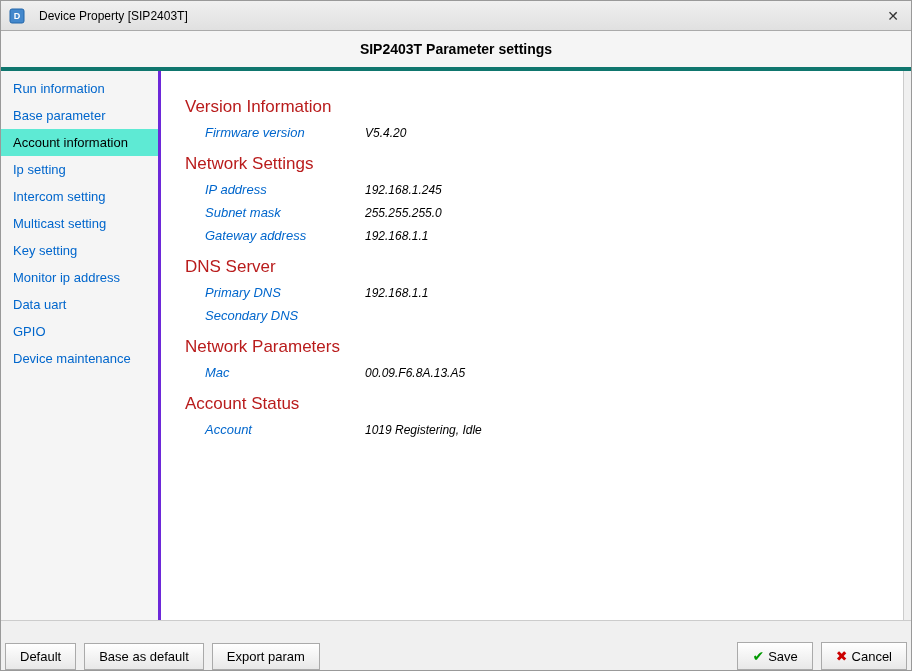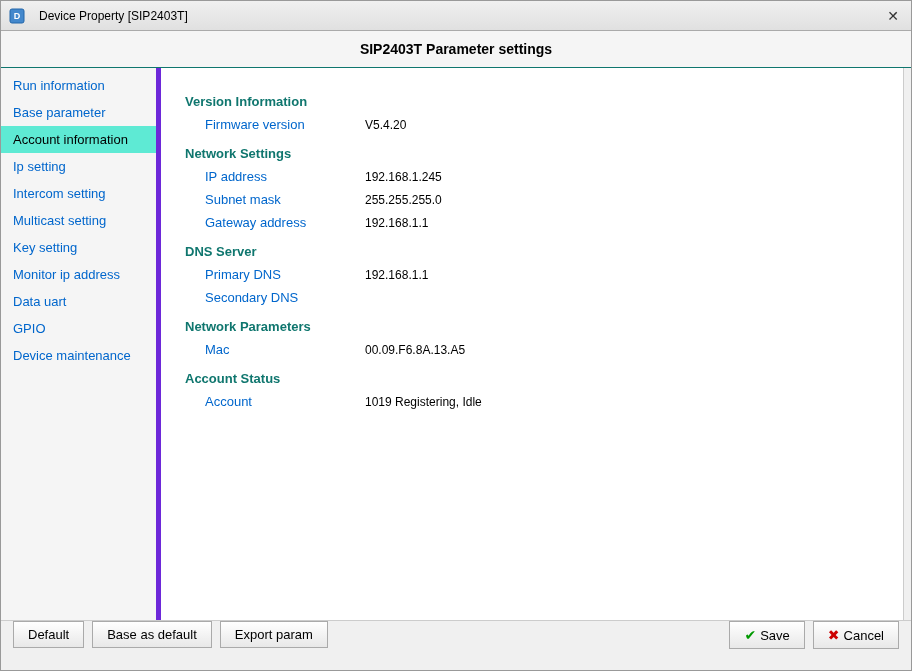--- a/index.html
+++ b/index.html
@@ -57,33 +57,33 @@
       font-size: 14px;
       color: #333;
       border: 1px solid transparent;
     }
     .dialog-header {
       text-align: center;
       padding: 10px;
       font-size: 14px;
       font-weight: bold;
       color: #000;
-      border-bottom: 1px solid #0f766e;
+      border-bottom: 4px solid #0f766e;
       background: #f5f5f5;
       flex-shrink: 0;
     }
     .content-area {
       display: flex;
       flex: 1;
       overflow: hidden;
     }
     .sidebar {
       width: 160px;
       background: #f5f5f5;
-      border-right: 5px solid #6d28d9;
+      border-right: 3px solid #6d28d9;
       padding: 4px 0;
       flex-shrink: 0;
       overflow-y: auto;
     }
     .sidebar-item {
       padding: 6px 12px;
       cursor: pointer;
       color: #0066cc;
       font-size: 13px;
       white-space: nowrap;
@@ -92,47 +92,48 @@
       background: #5eead4;
       color: #000;
     }
     .main-content {
       flex: 1;
       padding: 16px 24px;
       overflow-y: auto;
       background: #fff;
     }
     .section-heading {
-      font-weight: bold;
-      font-size: 13px;
-      color: #0f766e;
+      font-weight: normal;
+      font-size: 17px;
+      color: #b91c1c;
       margin-top: 10px;
       margin-bottom: 4px;
     }
     .param-row {
       display: flex;
       align-items: center;
       padding: 4px 0 4px 20px;
+      font-style: italic;
     }
     .param-label {
       width: 160px;
       color: #0066cc;
       font-size: 13px;
     }
     .param-value {
       color: #000000;
       font-size: 12px;
     }
     .footer {
       height: 50px;
       background: #f0f0f0;
       border-top: 1px solid #ccc;
       display: flex;
-      align-items: flex-start;
-      padding: 0 12px;
+      align-items: flex-end;
+      padding: 0 4px;
       gap: 8px;
       flex-shrink: 0;
     }
     .footer-right {
       margin-left: auto;
       display: flex;
       gap: 8px;
     }
     .btn {
       padding: 5px 14px;

